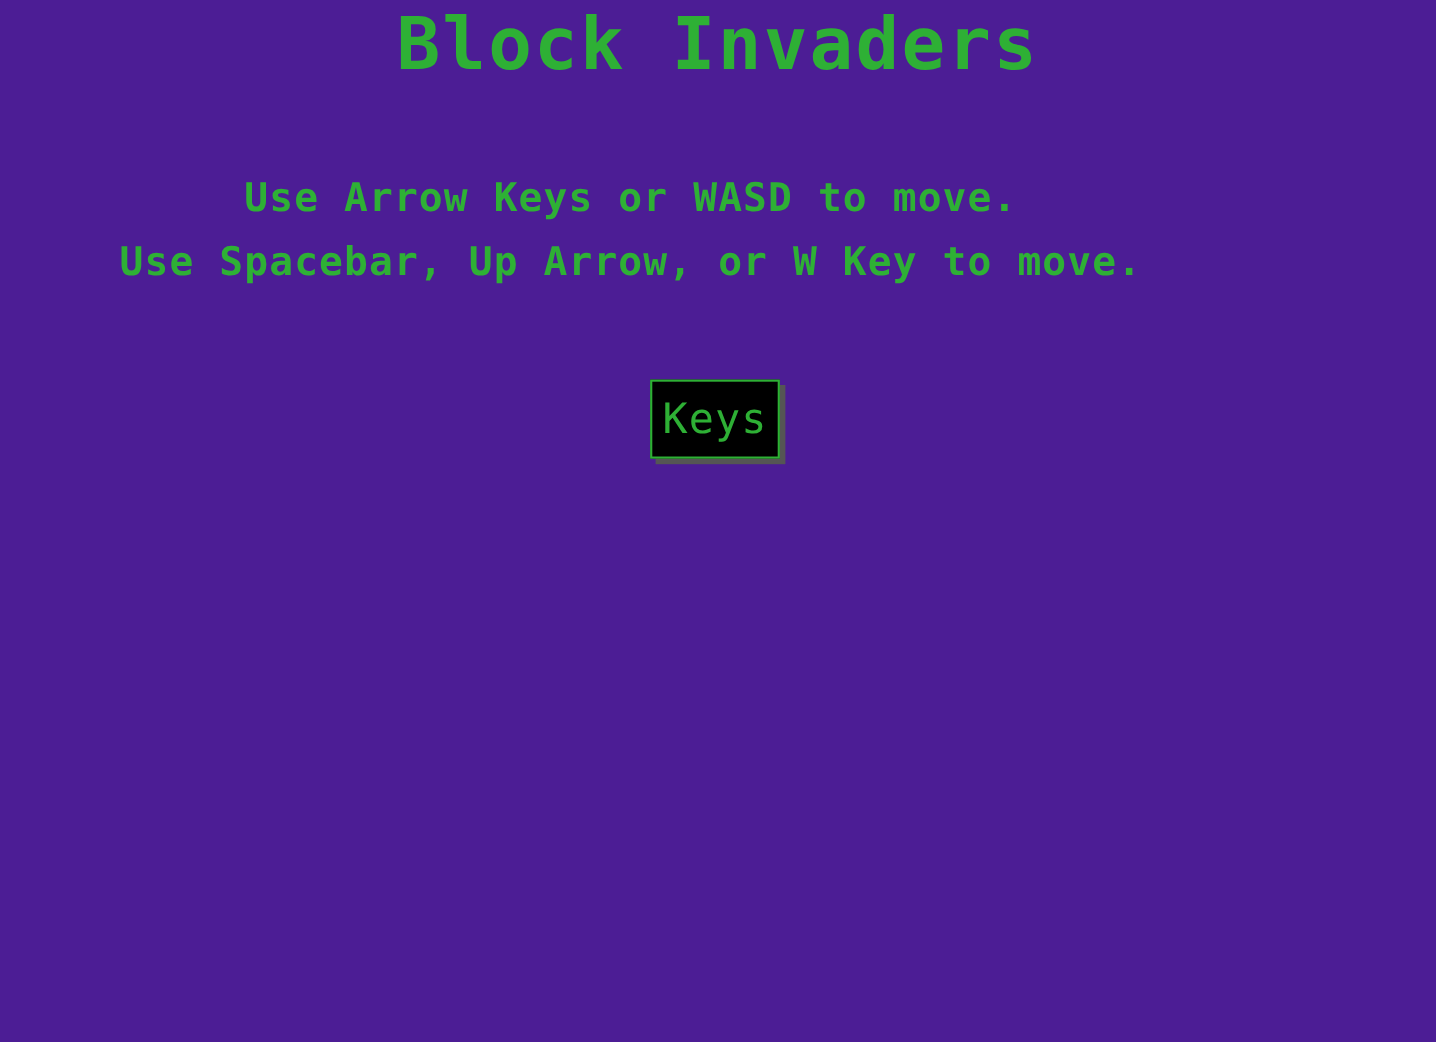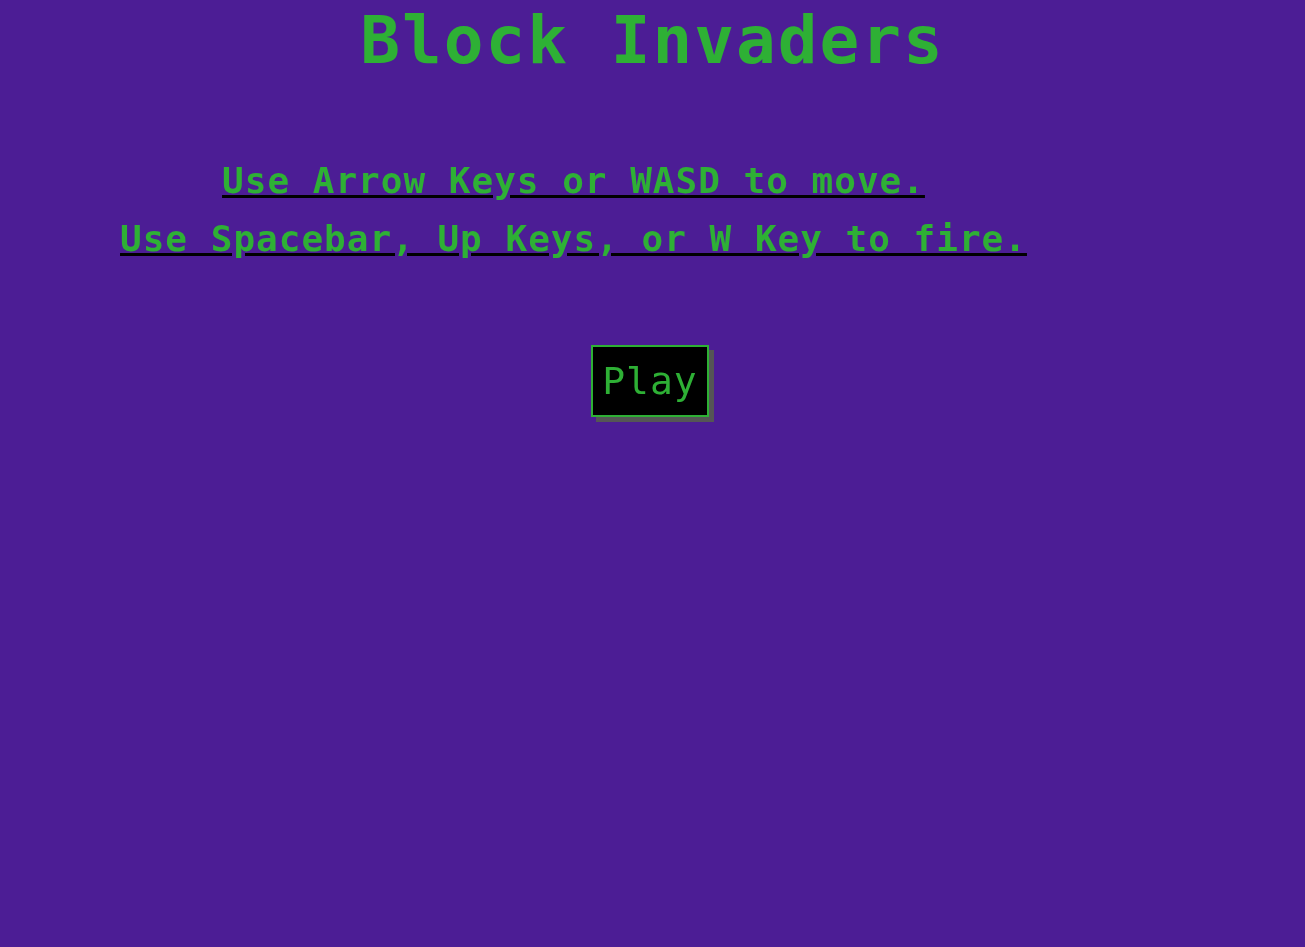--- a/index.html
+++ b/index.html
@@ -40,21 +40,20 @@
     font-smooth: never;
   }
 
   
   #instructions {
     position: absolute;
     top: 152px;
     left: 0;
     width: 1147px;
     text-align: center;
-    text-decoration: underline;
   }
   .instruction-line {
     color: #2eb035;
     font-family: "DejaVu Sans Mono", "Liberation Mono", monospace;
     font-weight: bold;
     font-size: 36px;
     line-height: 58px;
     letter-spacing: 1px;
     white-space: pre;
   }
@@ -84,18 +83,18 @@
 </style>
 </head>
 <body>
 
 <div id="game-screen">
 
   <div id="game-title">Block Invaders</div>
 
   <div id="instructions">
     <div class="instruction-line">Use Arrow Keys or WASD to move.</div>
-    <div class="instruction-line">Use Spacebar, Up Keys, or W Key to fire.</div>
+    <div class="instruction-line">Use Spacebar, Up Arrow, or W Key to move.</div>
   </div>
 
-  <button id="play-button">Play</button>
+  <button id="play-button">Keys</button>
 
 </div>
 
 </body></html>

